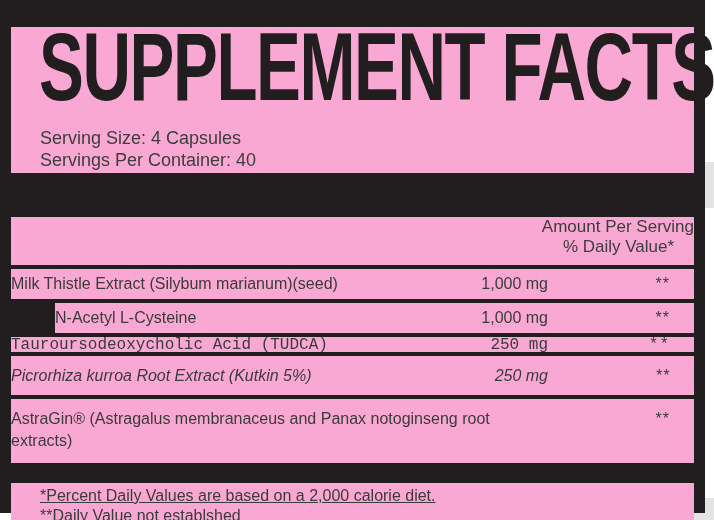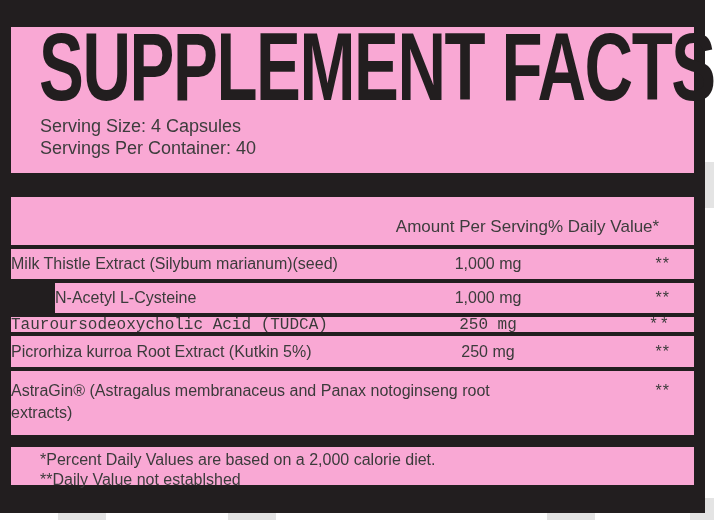--- a/index.html
+++ b/index.html
@@ -41,66 +41,68 @@
     transform: scaleX(0.70);
     transform-origin: 0 50%;
     margin: 16px 0 0 28px;
   }
   .serving-line {
     color: #3d3d3d;
     font-size: 18px;
     line-height: 22px;
     margin-left: 29px;
   }
-  .serving-block { margin-top: 8px; }
+  .serving-block { margin-top: 20px; }
   
   .header-box {
     height: 48px;
-    margin-top: 24px;
+    margin-top: 44px;
     display: flex;
     align-items: flex-end;
     padding: 0 0 8px 29px;
     color: #3d3d3d;
     font-size: 17px;
+    flex-direction: column;
   }
   .hdr-amount { margin-left: auto; white-space: nowrap; }
   .hdr-dv {
-    width: 146px; text-align: left;
+    width: 146px; text-align: center;
     padding-right: 5px; box-sizing: border-box;
     white-space: nowrap;
   }
   
   .row {
     display: flex;
     align-items: center;
     margin-top: 4px;
     color: #3b3b3b;
     font-size: 16px;
     line-height: 22px;
   }
   .row .col-name { flex: 1; padding-right: 8px; }
-  .row .col-amount { width: 120px; text-align: center; white-space: nowrap; }
+  .row .col-amount { width: 120px; text-align: right; white-space: nowrap; }
   .row .col-dv {
     width: 146px; text-align: right;
     padding-right: 24px; box-sizing: border-box;
     letter-spacing: 1px;
   }
   .row-1 { height: 30px; }
   .row-2 { height: 30px; margin-left: 44px; }
   .row-3 { height: 15px; font-family: Liberation Mono, monospace; }
-  .row-4 { height: 31px; }
+  .row-4 { height: 39px; font-style: italic; }
   .row-5 { height: 64px; align-items: flex-start; padding-top: 9px; gap: 44px; }
   
   .foot-box {
     height: 38px;
-    margin-top: 12px;
+    margin-top: 20px;
     padding: 3px 0 0 29px;
     color: #3b3b3b;
     font-size: 16px;
     line-height: 20px;
+    text-decoration: underline;
   }
 </style>
 </head>
 <body>
 
 <div class="artifact" style="left:0; top:36px; width:12px; height:14px;"></div>
 <div class="artifact" style="left:0; top:298px; width:9px; height:46px;"></div>
 <div class="artifact" style="left:58px; top:504px; width:48px; height:16px;"></div>
 <div class="artifact" style="left:228px; top:504px; width:48px; height:16px;"></div>
 <div class="artifact" style="left:547px; top:504px; width:48px; height:16px;"></div>

